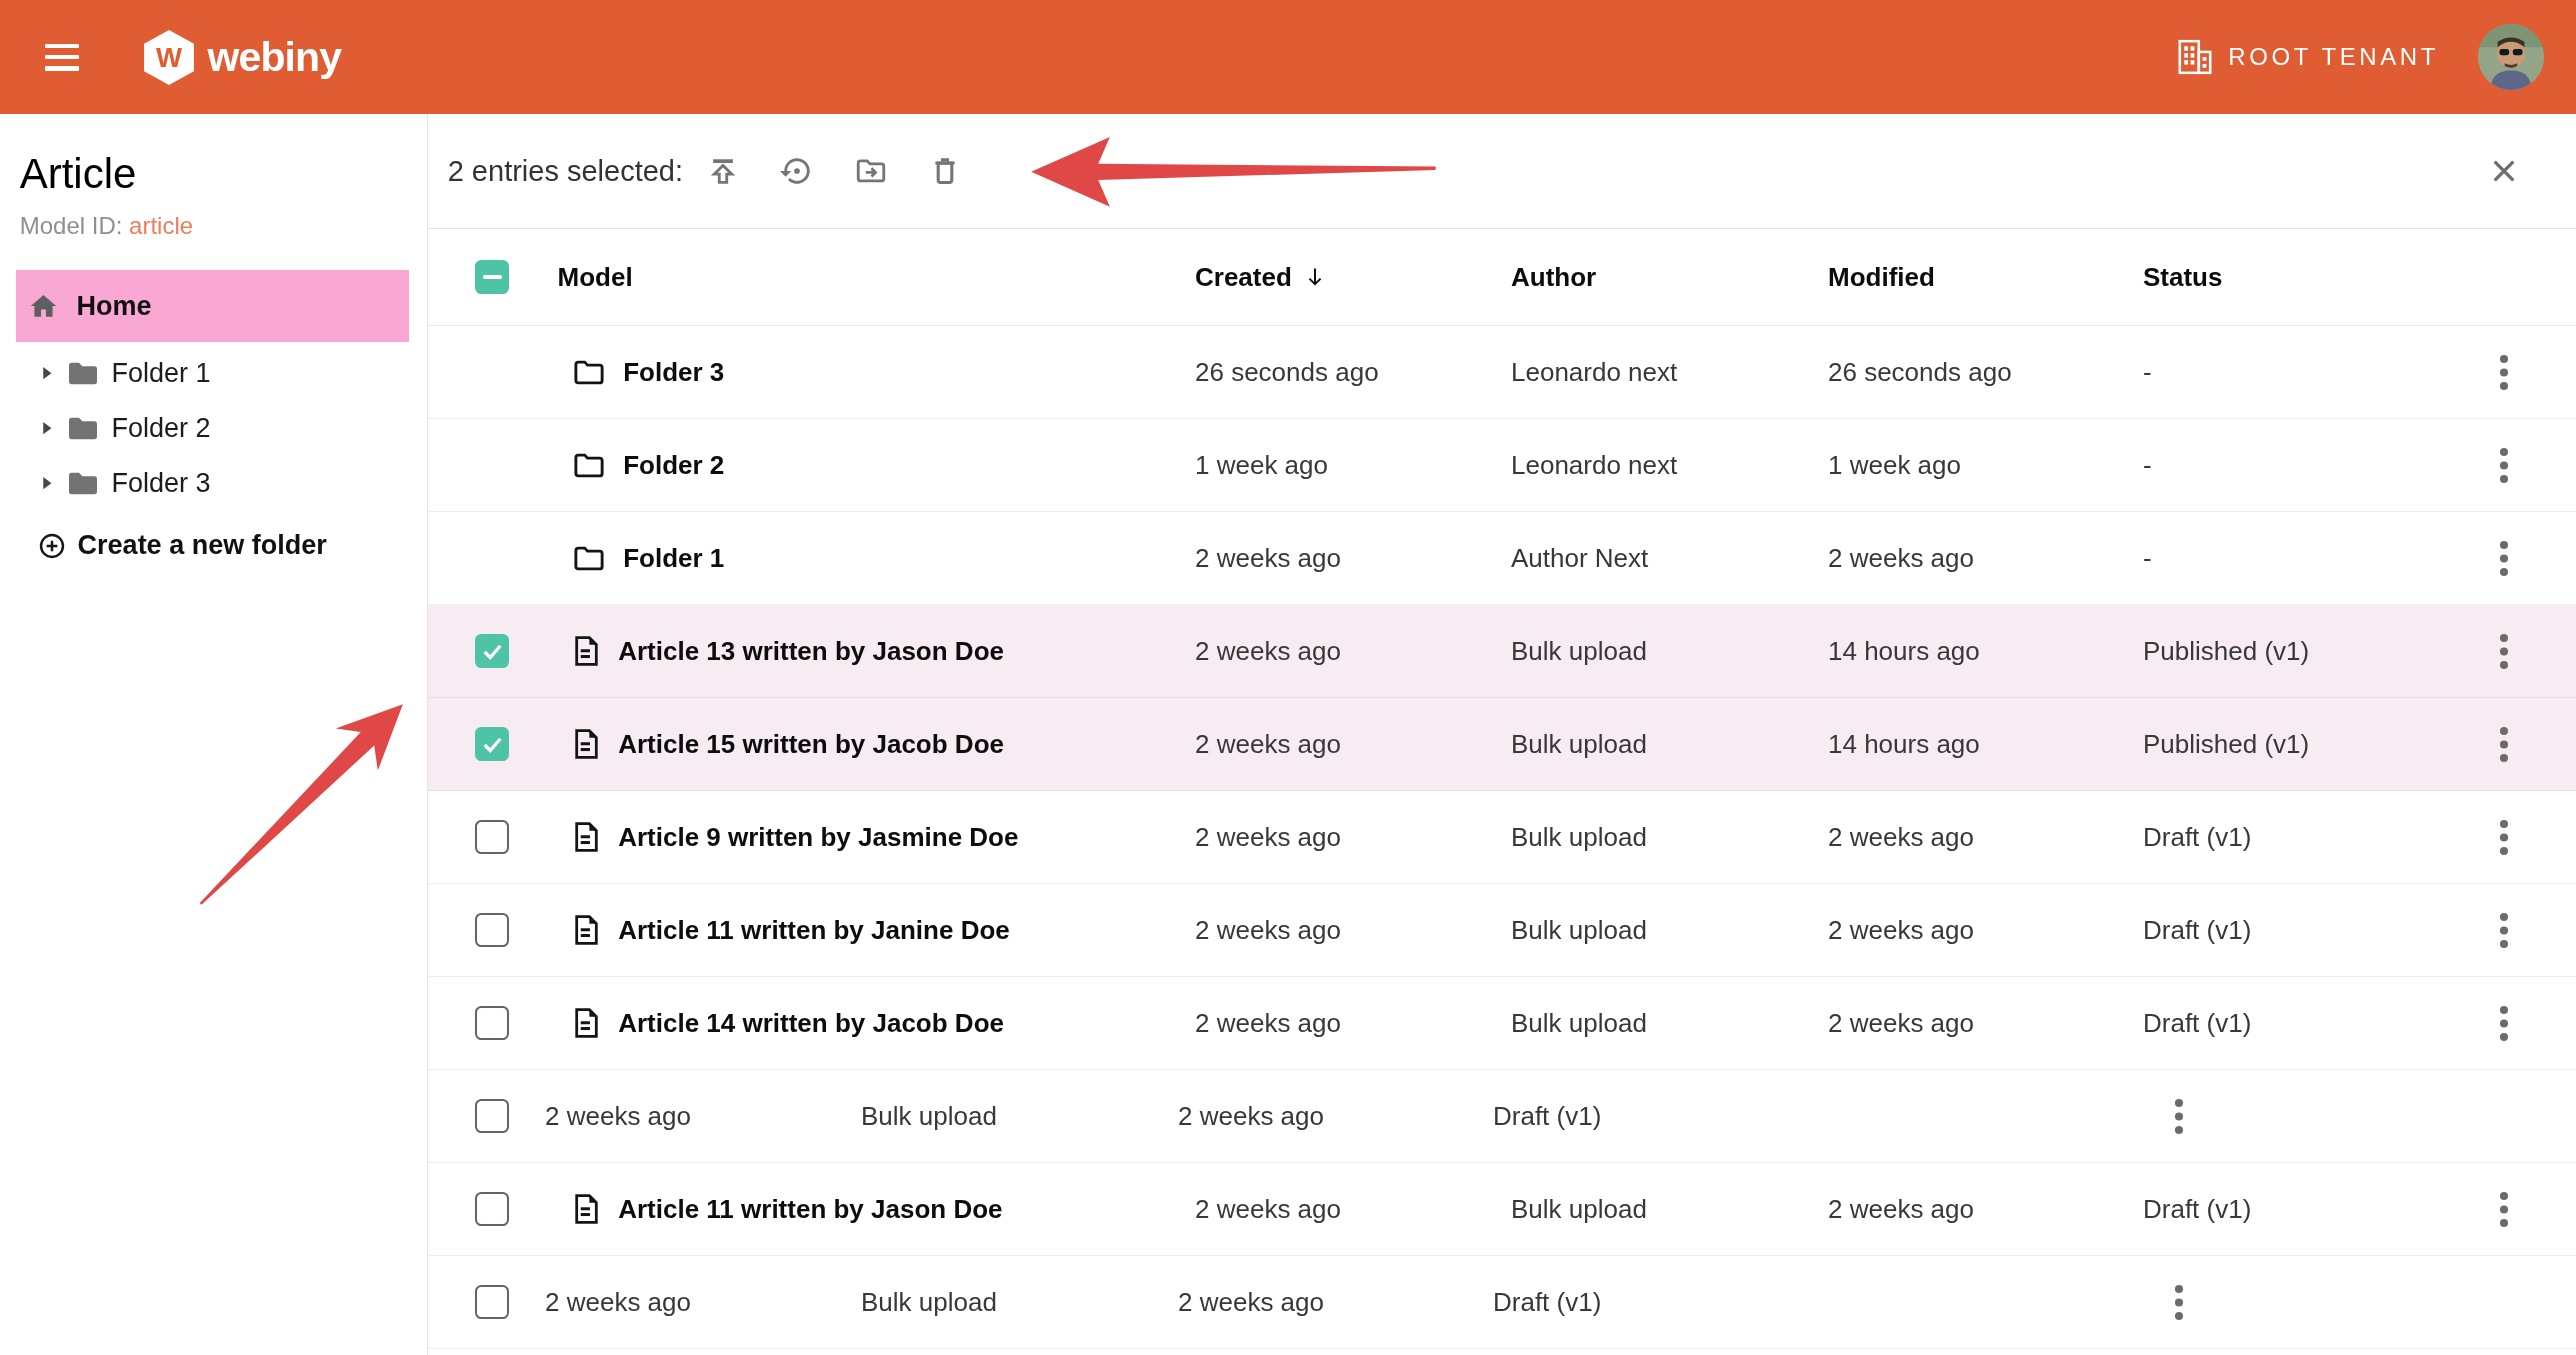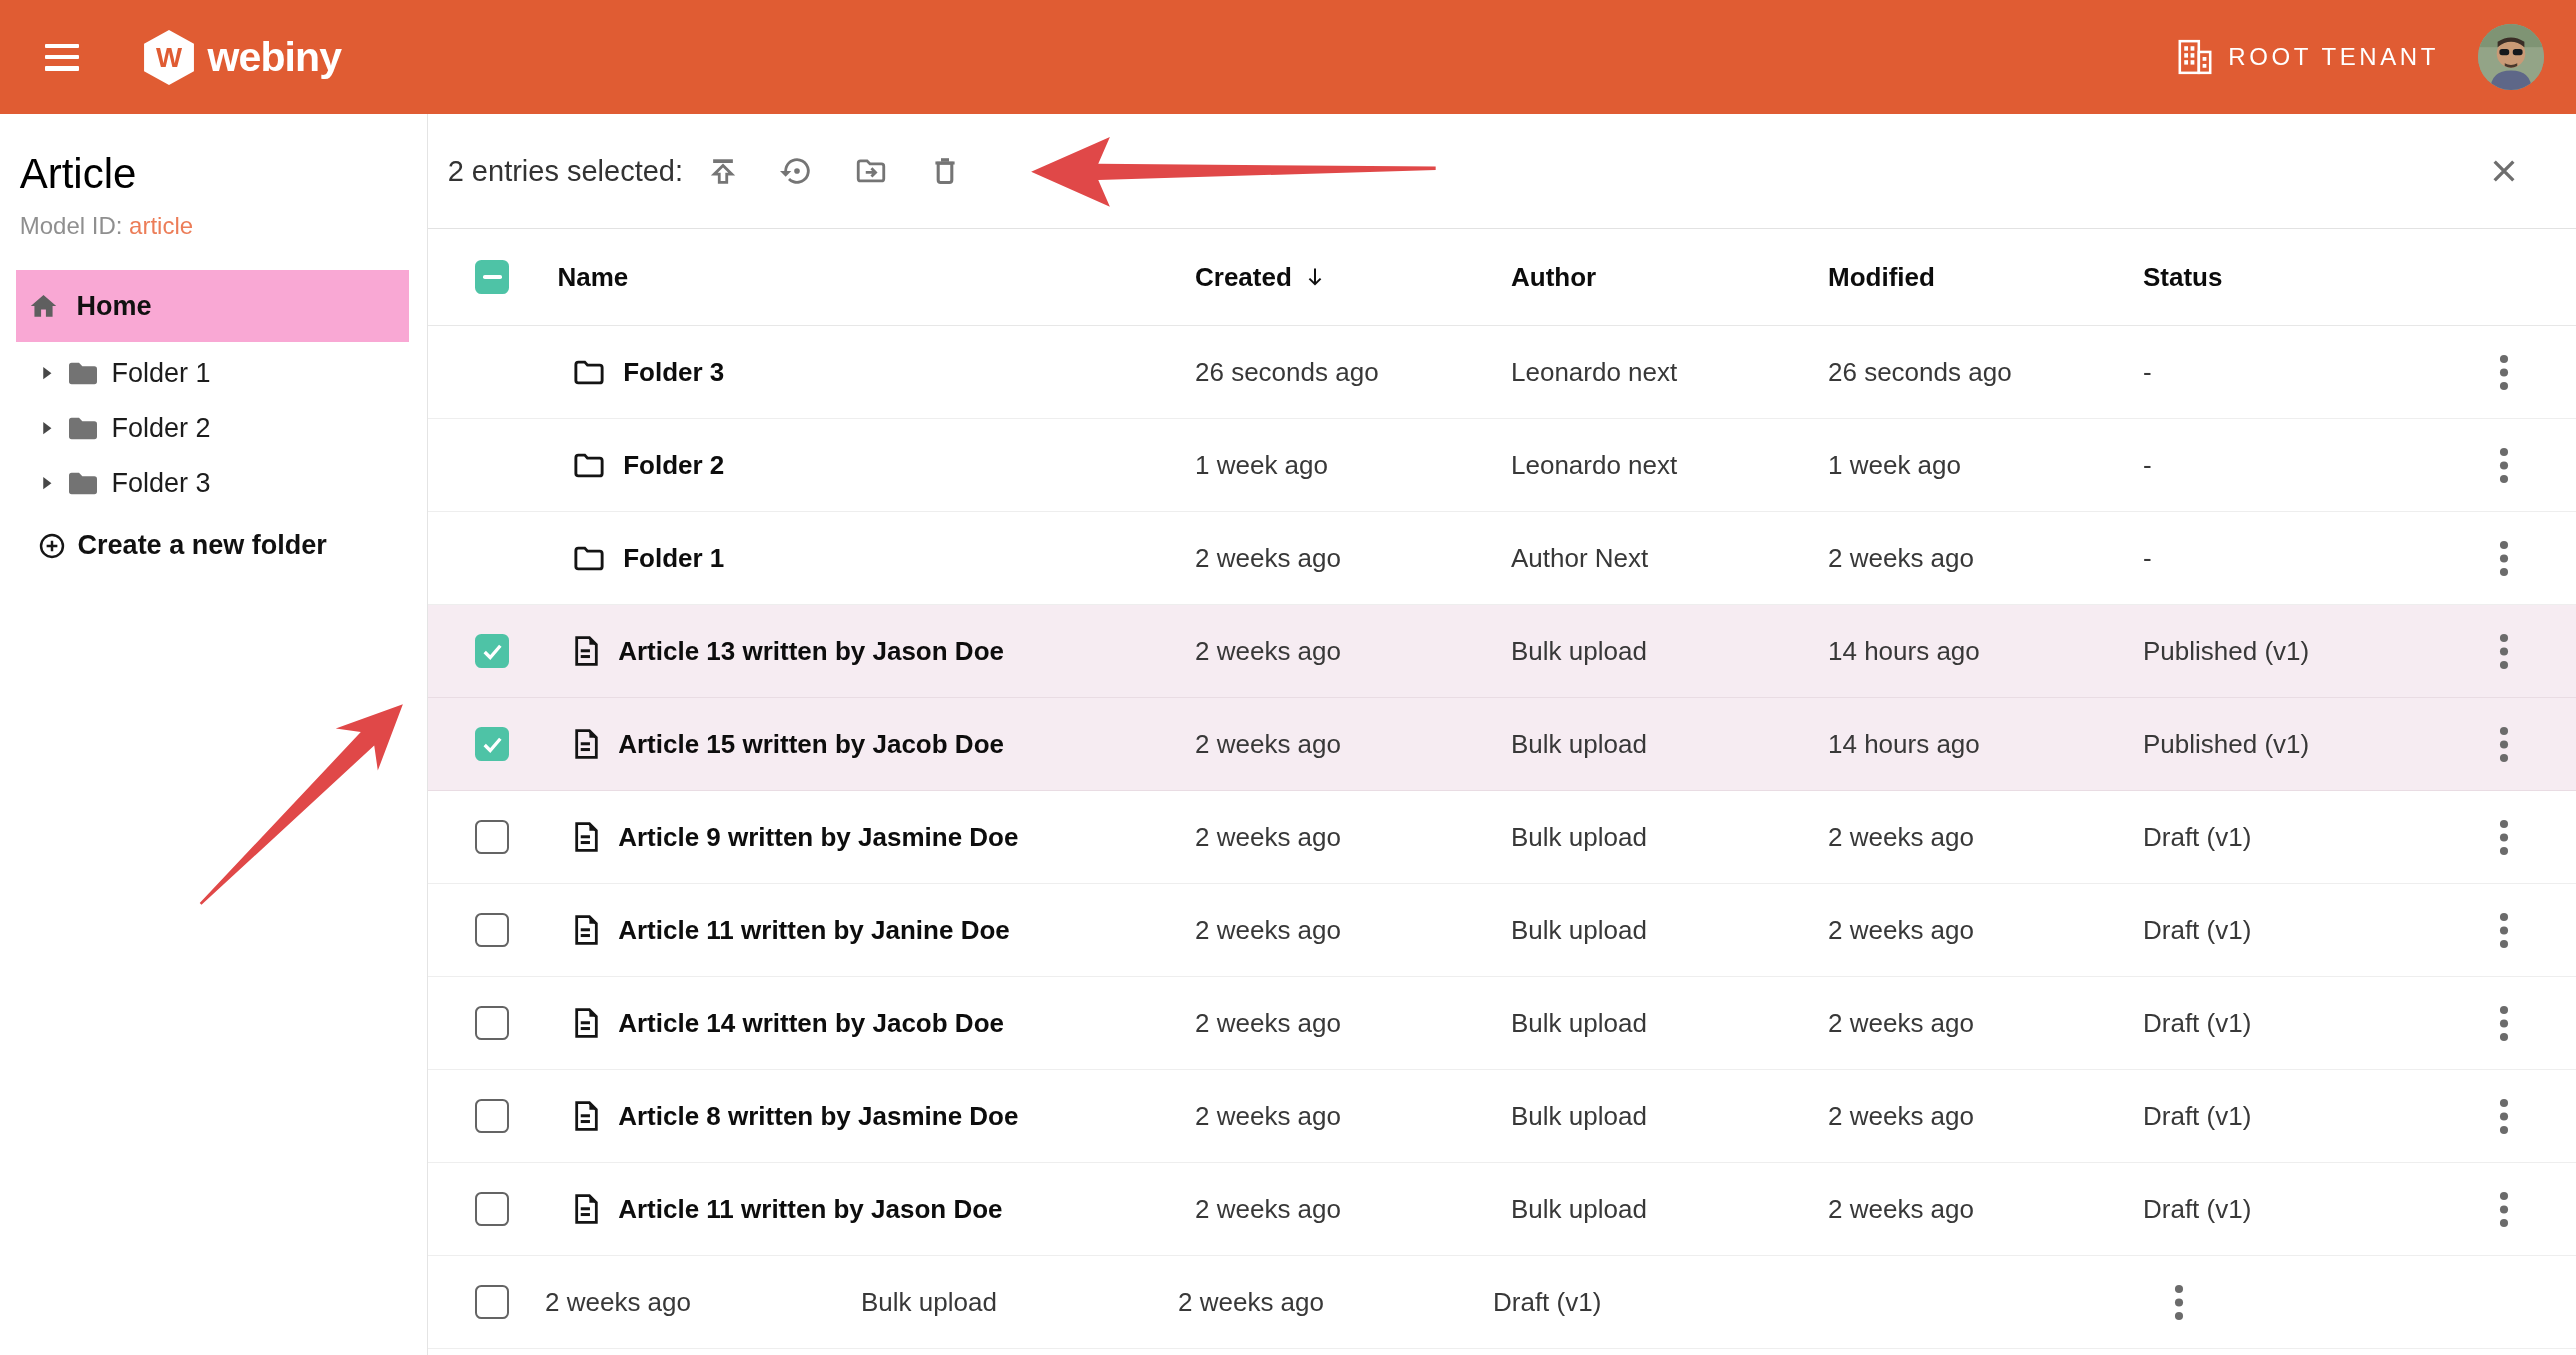--- a/index.html
+++ b/index.html
@@ -236,21 +236,21 @@
         </svg>
       </button>
     </div>
 
     <div class="thead">
       <div class="c-check">
         <span class="checkbox indet">
             <span class="indet-bar"></span>
           </span>
       </div>
-      <div class="c-name hcell">Name</div>
+      <div class="c-name hcell">Model</div>
       <div class="c-created hcell">
         <span class="created-head">
           <span>Created</span>
           <span class="sort-arrow">
             <svg width="24" height="24" viewBox="0 0 24 24">
                 <path d="M12 3.5 V19 M6.4 13.6 L12 19.2 L17.6 13.6" fill="none" stroke="#111" stroke-width="2"></path>
               </svg>
           </span>
         </span>
       </div>
@@ -528,64 +528,52 @@
     </div>
   </div>
 
   <div class="trow">
     <div class="c-check">
       <span class="checkbox">
         
         
       </span>
     </div>
+    <div class="c-created cell-text">2 weeks ago</div>
+    <div class="c-author cell-text">Bulk upload</div>
+    <div class="c-modified cell-text">2 weeks ago</div>
+    <div class="c-status cell-text">Draft (v1)</div>
+    <div class="c-actions">
+      <button class="kebab">
+        <svg width="36" height="43" viewBox="0 0 24 28">
+          <circle cx="12" cy="5" r="2.7" fill="#6b6b6b"></circle>
+          <circle cx="12" cy="14" r="2.7" fill="#6b6b6b"></circle>
+          <circle cx="12" cy="23" r="2.7" fill="#6b6b6b"></circle>
+        </svg>
+      </button>
+    </div>
+  </div>
+
+  <div class="trow">
+    <div class="c-check">
+      <span class="checkbox">
+        
+        
+      </span>
+    </div>
     <div class="c-name">
 
       <span class="row-icon icon-doc" style="display: flex;">
         <svg width="25" height="30" viewBox="0 0 21 26">
           <path d="M2 1.5 H13 L19 7.5 V24.5 H2 Z" fill="none" stroke="#141414" stroke-width="2.4"></path>
           <path d="M13 1.5 L19 7.5 H13 Z" fill="#141414"></path>
           <rect x="5.5" y="11.5" width="8" height="2.6" fill="#141414"></rect>
           <rect x="5.5" y="16.5" width="8" height="2.6" fill="#141414"></rect>
         </svg>
       </span>
-      <span class="name-text">Article 8 written by Jasmine Doe</span>
-    </div>
-    <div class="c-created cell-text">2 weeks ago</div>
-    <div class="c-author cell-text">Bulk upload</div>
-    <div class="c-modified cell-text">2 weeks ago</div>
-    <div class="c-status cell-text">Draft (v1)</div>
-    <div class="c-actions">
-      <button class="kebab">
-        <svg width="36" height="43" viewBox="0 0 24 28">
-          <circle cx="12" cy="5" r="2.7" fill="#6b6b6b"></circle>
-          <circle cx="12" cy="14" r="2.7" fill="#6b6b6b"></circle>
-          <circle cx="12" cy="23" r="2.7" fill="#6b6b6b"></circle>
-        </svg>
-      </button>
-    </div>
-  </div>
-
-  <div class="trow">
-    <div class="c-check">
-      <span class="checkbox">
-        
-        
-      </span>
-    </div>
-    <div class="c-name">
-
-      <span class="row-icon icon-doc" style="display: flex;">
-        <svg width="25" height="30" viewBox="0 0 21 26">
-          <path d="M2 1.5 H13 L19 7.5 V24.5 H2 Z" fill="none" stroke="#141414" stroke-width="2.4"></path>
-          <path d="M13 1.5 L19 7.5 H13 Z" fill="#141414"></path>
-          <rect x="5.5" y="11.5" width="8" height="2.6" fill="#141414"></rect>
-          <rect x="5.5" y="16.5" width="8" height="2.6" fill="#141414"></rect>
-        </svg>
-      </span>
       <span class="name-text">Article 11 written by Jason Doe</span>
     </div>
     <div class="c-created cell-text">2 weeks ago</div>
     <div class="c-author cell-text">Bulk upload</div>
     <div class="c-modified cell-text">2 weeks ago</div>
     <div class="c-status cell-text">Draft (v1)</div>
     <div class="c-actions">
       <button class="kebab">
         <svg width="36" height="43" viewBox="0 0 24 28">
           <circle cx="12" cy="5" r="2.7" fill="#6b6b6b"></circle>

